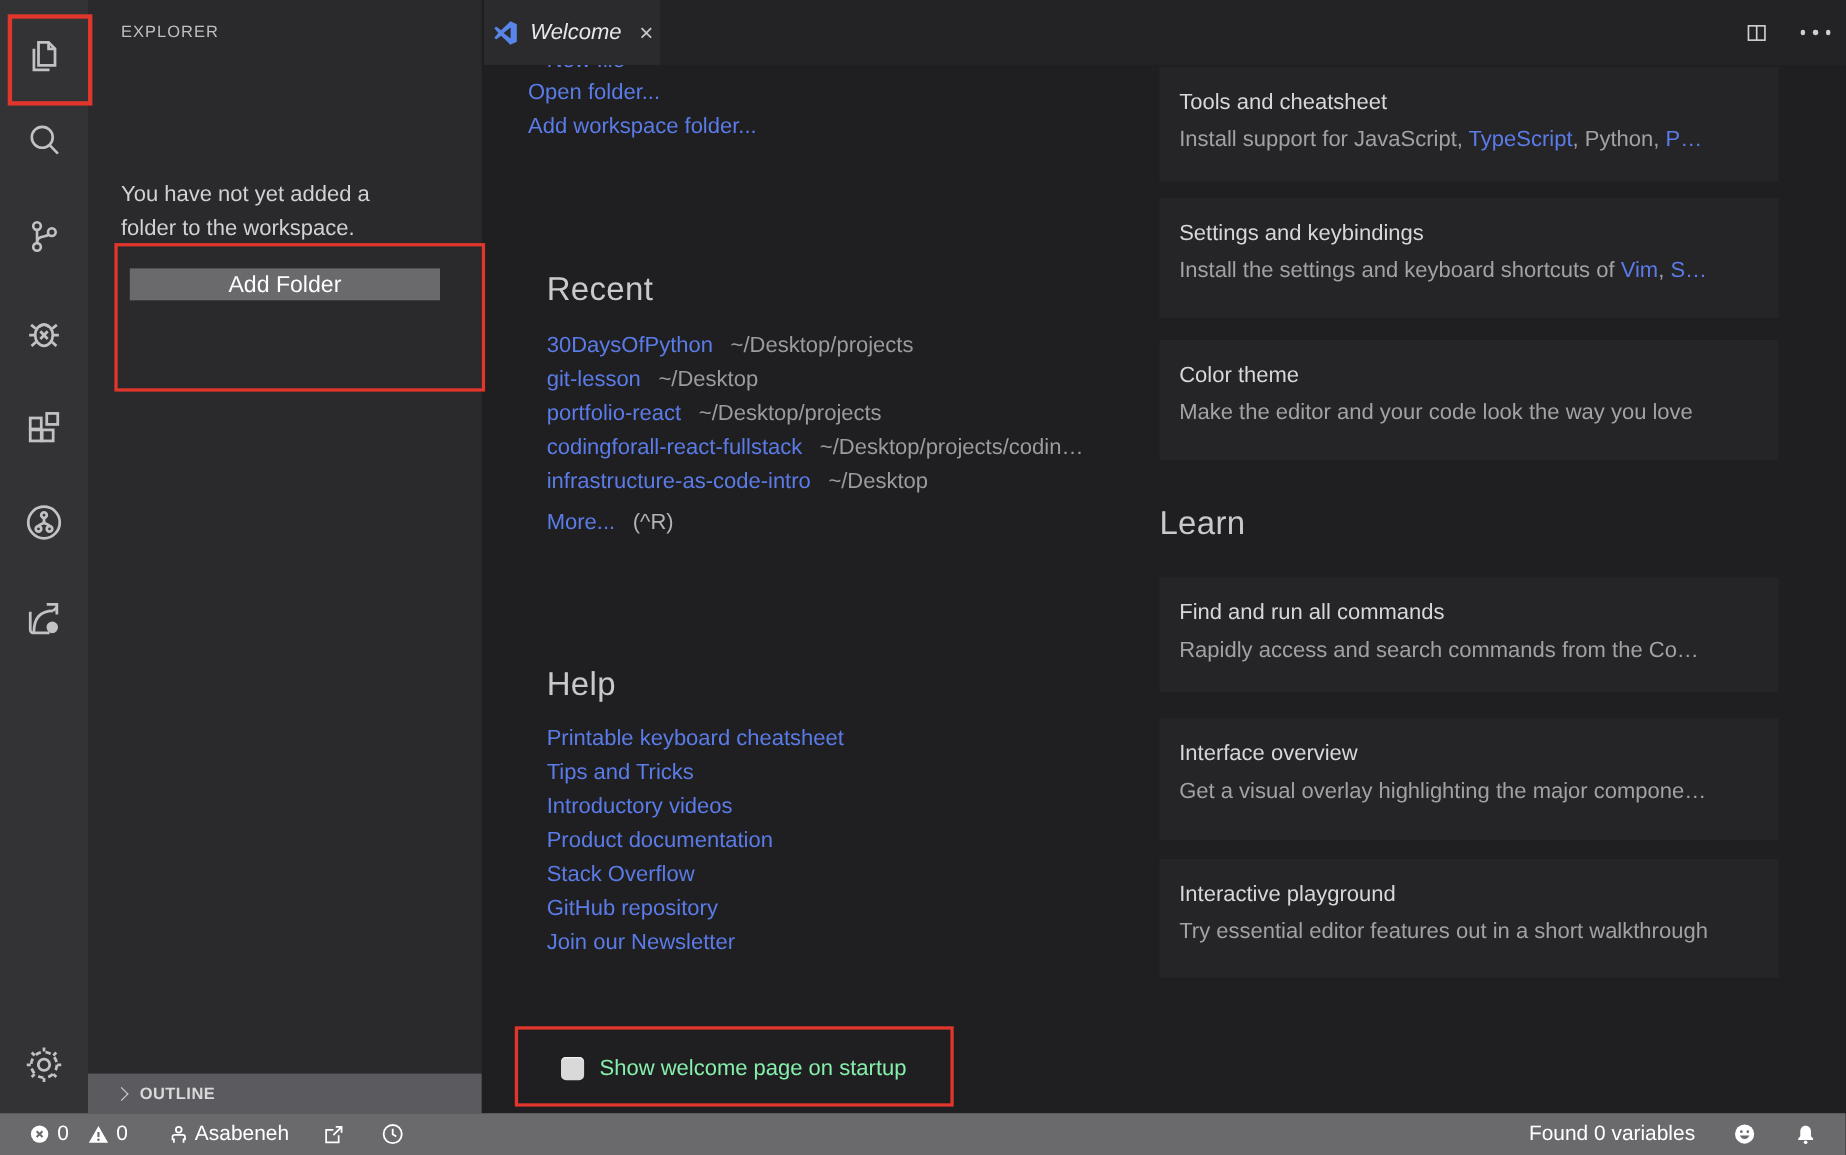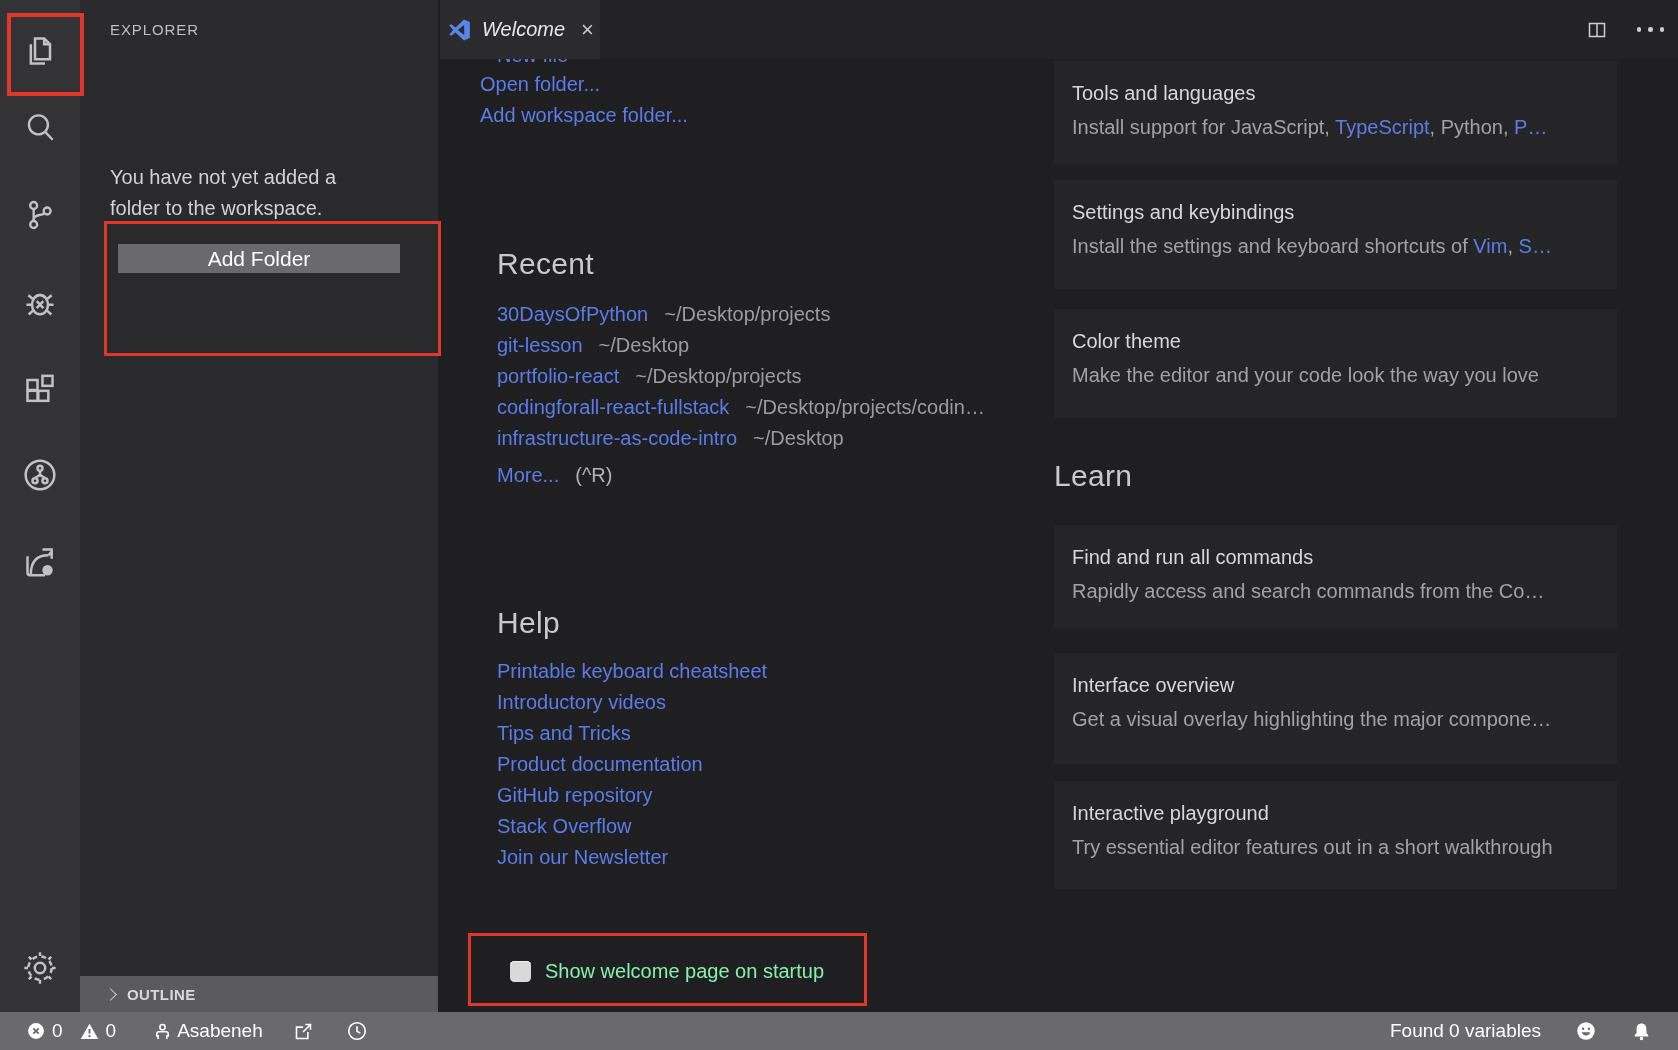--- a/index.html
+++ b/index.html
@@ -213,47 +213,47 @@
         <span class="path muted" style="color:#b3b3b6;">(^R)</span>
       </div>
     </div>
 
     <div class="heading" style="top:606px;">Help</div>
     <div class="rows" style="top:656px;" id="help-rows">
         <div class="row">
           <span class="link">Printable keyboard cheatsheet</span>
         </div>
         <div class="row">
+          <span class="link">Tips and Tricks</span>
+        </div>
+        <div class="row">
           <span class="link">Introductory videos</span>
         </div>
         <div class="row">
-          <span class="link">Tips and Tricks</span>
-        </div>
-        <div class="row">
           <span class="link">Product documentation</span>
         </div>
         <div class="row">
+          <span class="link">Stack Overflow</span>
+        </div>
+        <div class="row">
           <span class="link">GitHub repository</span>
-        </div>
-        <div class="row">
-          <span class="link">Stack Overflow</span>
         </div>
         <div class="row">
           <span class="link">Join our Newsletter</span>
         </div>
       </div>
 
     <div class="startup">
       <div class="checkbox"></div>
       <span class="lbl">Show welcome page on startup</span>
     </div>
 
     <div id="cards-top">
         <div class="card" style="top: 61px; height: 104px;">
-          <div class="card-title">Tools and languages</div>
+          <div class="card-title">Tools and cheatsheet</div>
           <div class="card-desc"><span>Install support for JavaScript, </span><span class="link">TypeScript</span><span>, Python, </span><span class="link">P…</span></div>
         </div>
         <div class="card" style="top: 180px; height: 109px;">
           <div class="card-title">Settings and keybindings</div>
           <div class="card-desc"><span>Install the settings and keyboard shortcuts of </span><span class="link">Vim</span><span>, </span><span class="link">S…</span></div>
         </div>
         <div class="card" style="top: 309px; height: 109px;">
           <div class="card-title">Color theme</div>
           <div class="card-desc"><span>Make the editor and your code look the way you love</span></div>
         </div>

